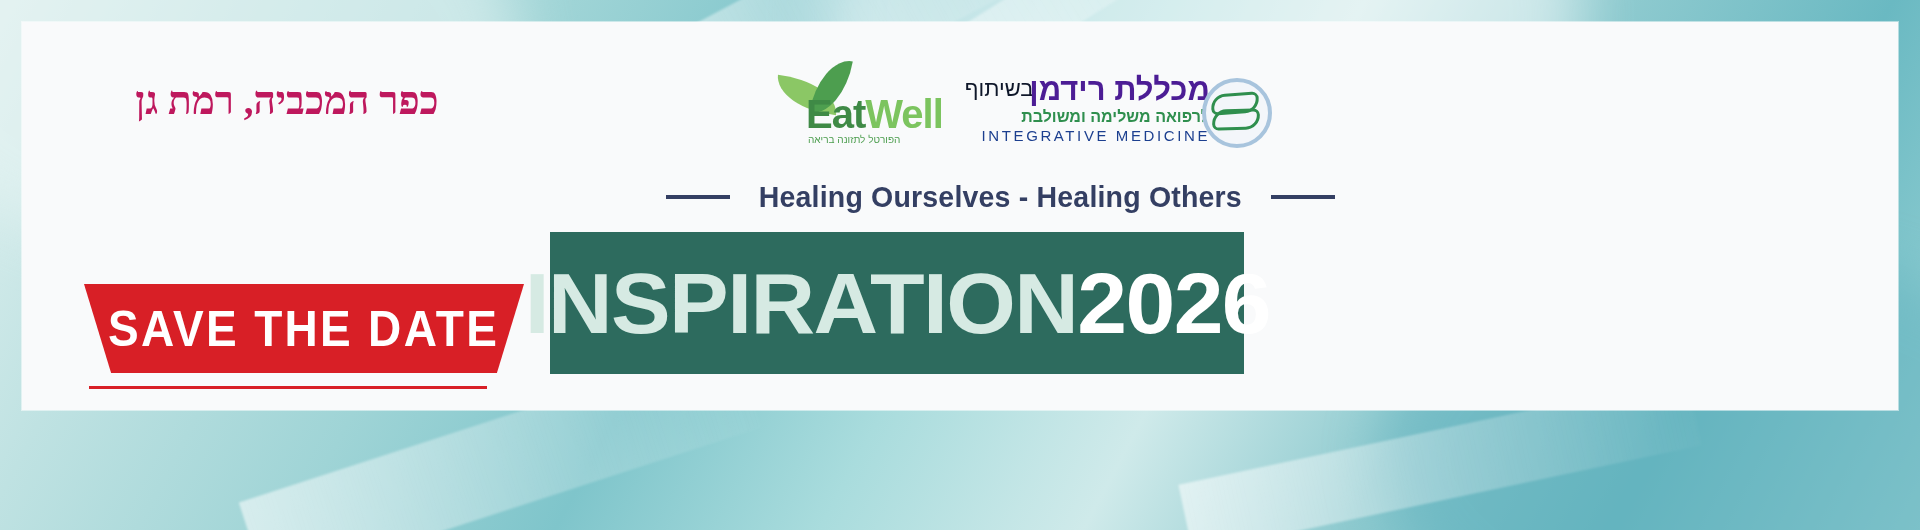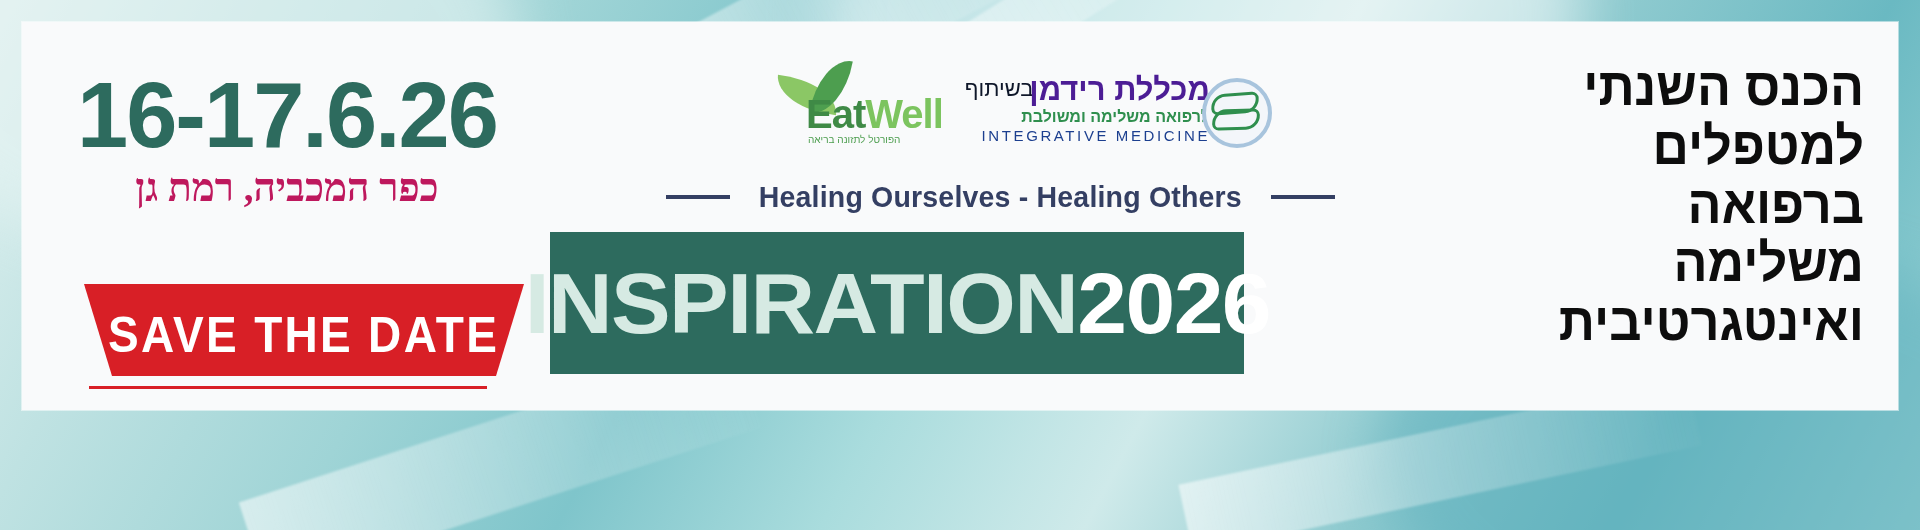--- a/index.html
+++ b/index.html
@@ -82,21 +82,21 @@
   #ribbon-wrap {
     position: absolute;
     left: 62px;
     top: 262px;
     width: 440px;
     height: 110px;
   }
   #ribbon {
     position: relative;
     width: 440px;
-    height: 102px;
+    height: 89px;
     background: #d81f26;
     clip-path: polygon(0 0, 440px 0, 412px 92px, 28px 92px);
     display: flex;
     align-items: center;
     justify-content: center;
   }
   #ribbon-label {
     font-family: "Liberation Sans", sans-serif;
     font-weight: bold;
     font-size: 50px;
@@ -307,21 +307,20 @@
   <div class="bg-sweep" style="left:820px;top:-200px;width:760px;height:430px;background:#ffffff;opacity:.45;"></div>
   <div class="bg-sweep" style="left:1380px;top:250px;width:700px;height:420px;background:#5fb0bd;opacity:.5;"></div>
   <div class="bg-streak" style="left:620px;top:-40px;width:420px;height:120px;transform:rotate(-28deg);"></div>
   <div class="bg-streak" style="left:880px;top:-30px;width:360px;height:60px;transform:rotate(-32deg);"></div>
   <div class="bg-streak" style="left:240px;top:420px;width:520px;height:90px;transform:rotate(-18deg);"></div>
   <div class="bg-streak" style="left:1180px;top:430px;width:520px;height:70px;transform:rotate(-12deg);"></div>
 
   <div id="card">
 
     <div id="left-block">
-      <div id="date-line">16-17.6.26</div>
       <div id="venue-line">כפר המכביה, רמת גן</div>
     </div>
 
     <div id="ribbon-wrap">
       <div id="ribbon">
         <span id="ribbon-label">SAVE THE DATE</span>
       </div>
       <div id="ribbon-underline"></div>
     </div>
 
@@ -355,22 +354,15 @@
         <div class="rule" id="rule-left"></div>
         <div id="tagline-text">Healing Ourselves - Healing Others</div>
         <div class="rule" id="rule-right"></div>
       </div>
 
       <div id="inspiration-box">
         <div id="inspiration-text"><span class="insp-word">INSPIRATION</span><span class="insp-year">2026</span></div>
       </div>
     </div>
 
-    <div id="right-block">
-      <div class="right-line">הכנס השנתי</div>
-      <div class="right-line">למטפלים</div>
-      <div class="right-line">ברפואה</div>
-      <div class="right-line">משלימה</div>
-      <div class="right-line">ואינטגרטיבית</div>
-    </div>
 
   </div>
 </div>
 
 </body></html>

